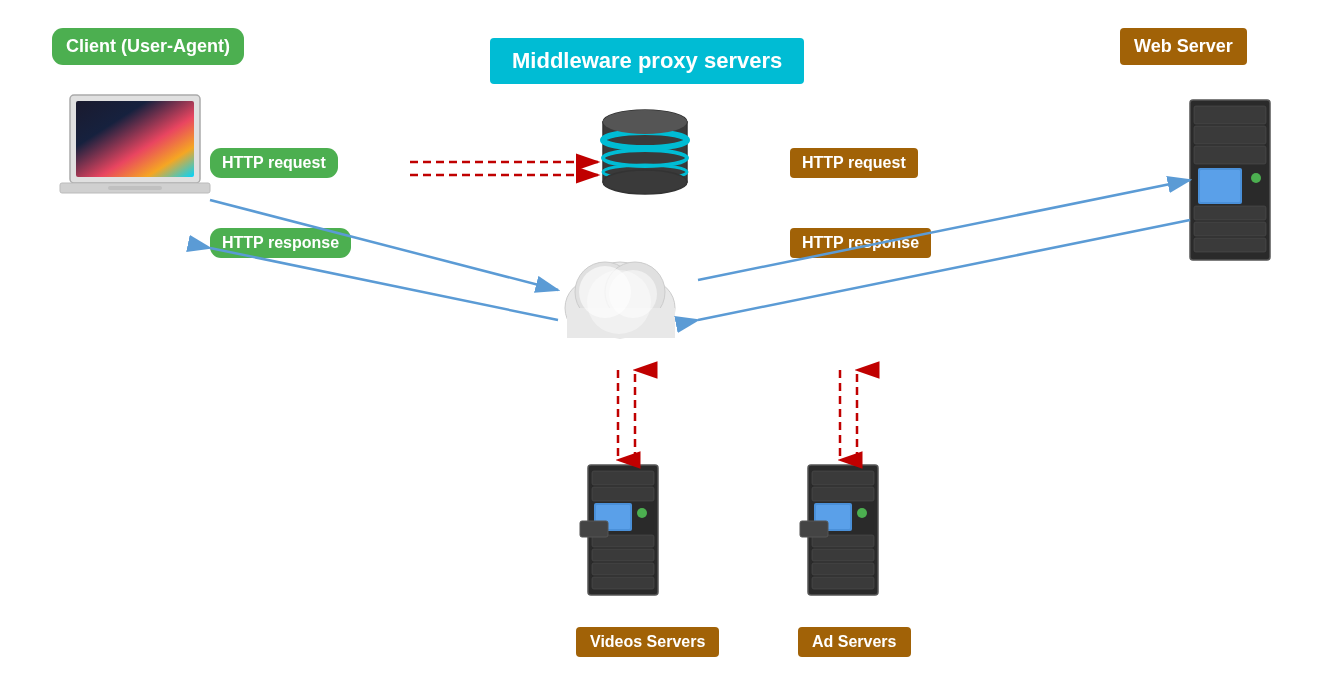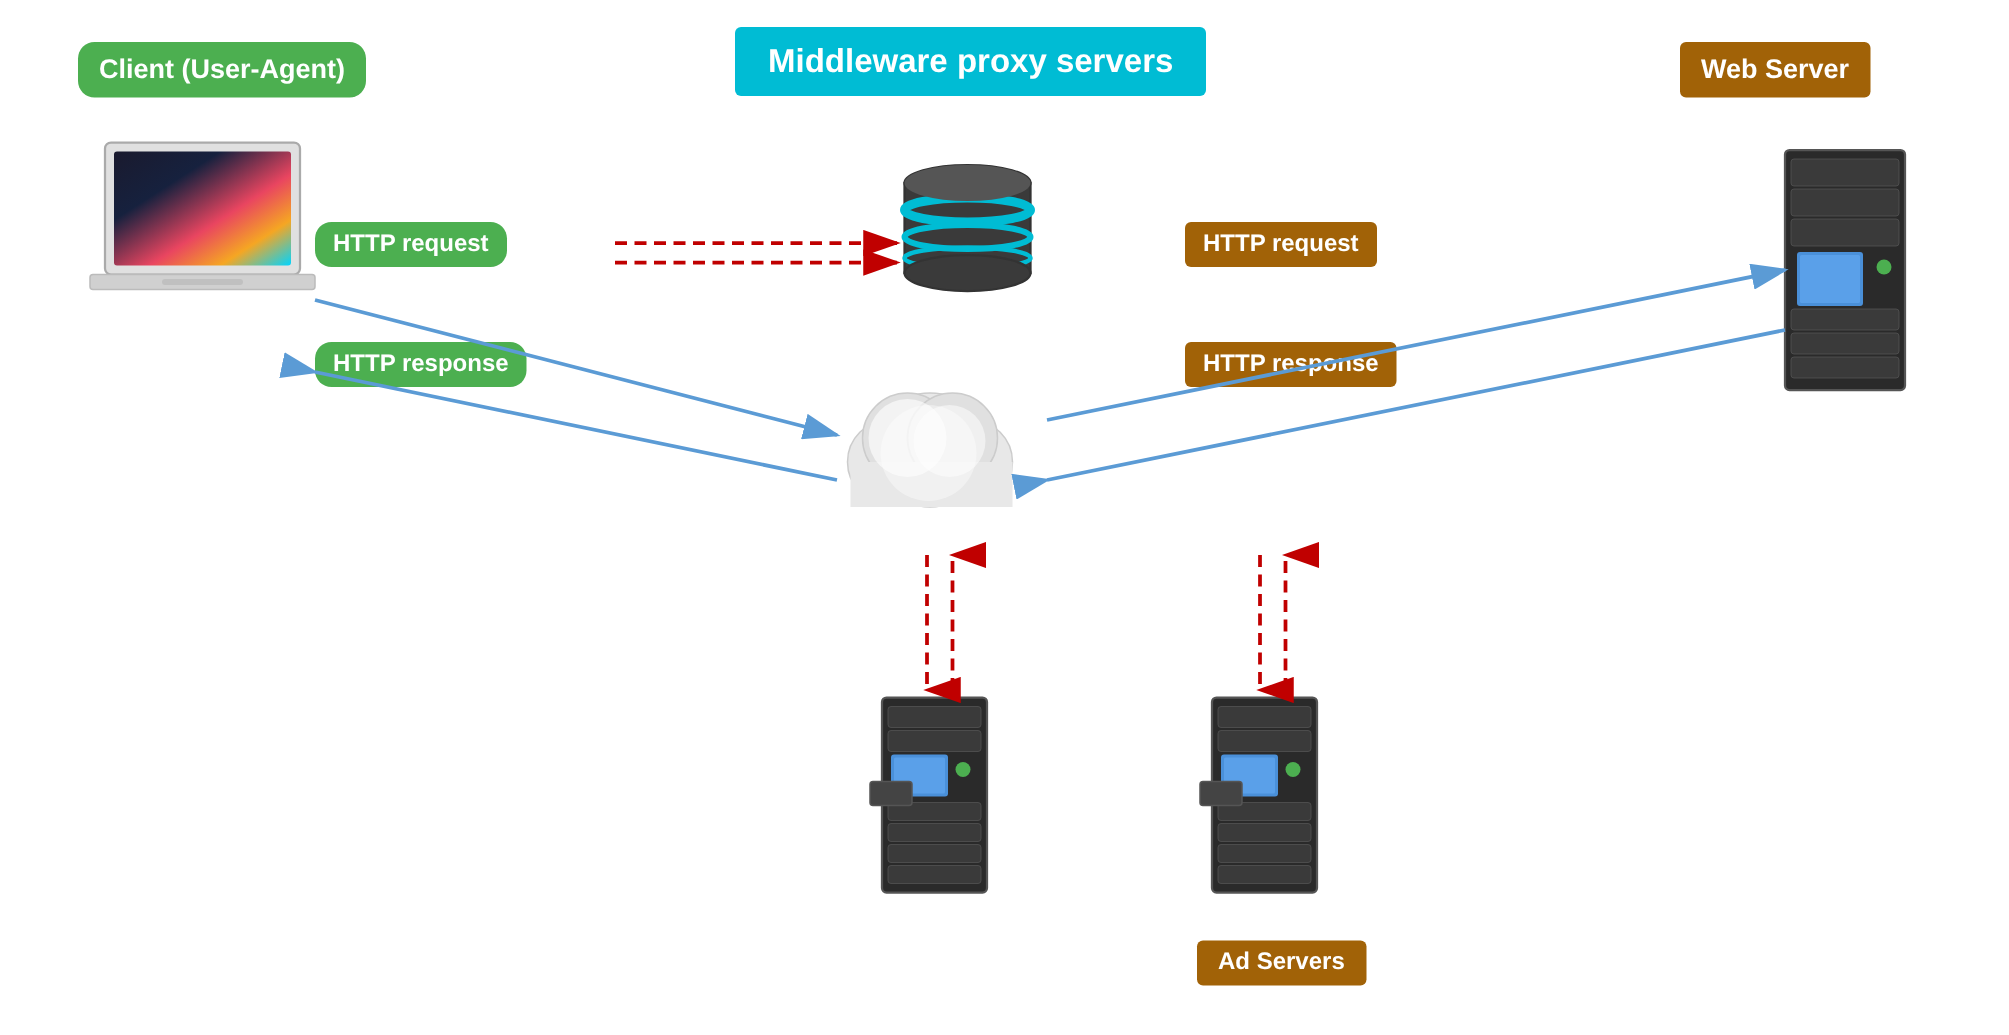--- a/index.html
+++ b/index.html
@@ -35,20 +35,21 @@
       color: #ffffff;
       border-radius: 11px;
     }
     .label-orange {
       background: #a16207;
       color: #ffffff;
     }
     .label-cyan {
       background: #00BCD4;
       color: #ffffff;
+      margin-top: 20px;
     }
 
     
     .arrows-svg {
       position: absolute;
       top: 0; left: 0;
       width: 1339px;
       height: 690px;
       pointer-events: none;
     }
@@ -65,20 +66,21 @@
   <div class="label-box label-orange" style="left:1120px; top:28px;">Web Server</div>
 
   <div class="label-box label-green" style="left:210px; top:148px; font-size:16px; padding:6px 12px;">HTTP request</div>
 
   <div class="label-box label-green" style="left:210px; top:228px; font-size:16px; padding:6px 12px;">HTTP response</div>
 
   <div class="label-box label-orange" style="left:790px; top:148px; font-size:16px; padding:6px 12px;">HTTP request</div>
 
   <div class="label-box label-orange" style="left:790px; top:228px; font-size:16px; padding:6px 12px;">HTTP response</div>
 
+  <div class="label-box label-orange" style="left:576px; top:627px; font-size:16px; padding:6px 14px;">Videos Servers</div>
 
   <div class="label-box label-orange" style="left:798px; top:627px; font-size:16px; padding:6px 14px;">Ad Servers</div>
 
   <svg class="arrows-svg">
 
     <g transform="translate(60, 95)">
 
       <rect x="10" y="0" width="130" height="88" rx="4" fill="#e0e0e0" stroke="#aaa" stroke-width="1.5"></rect>
 
       <defs>

